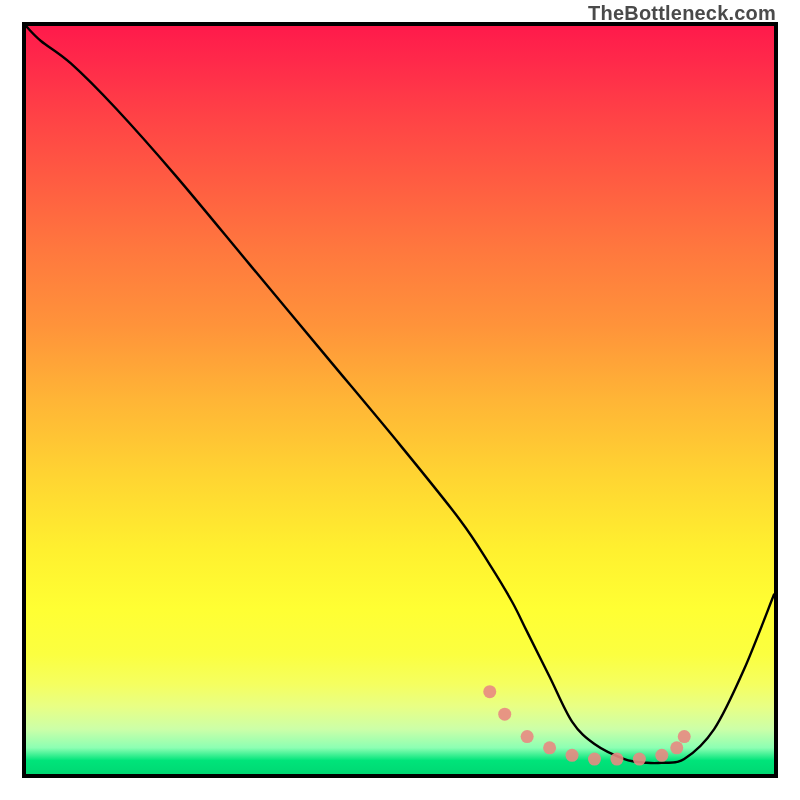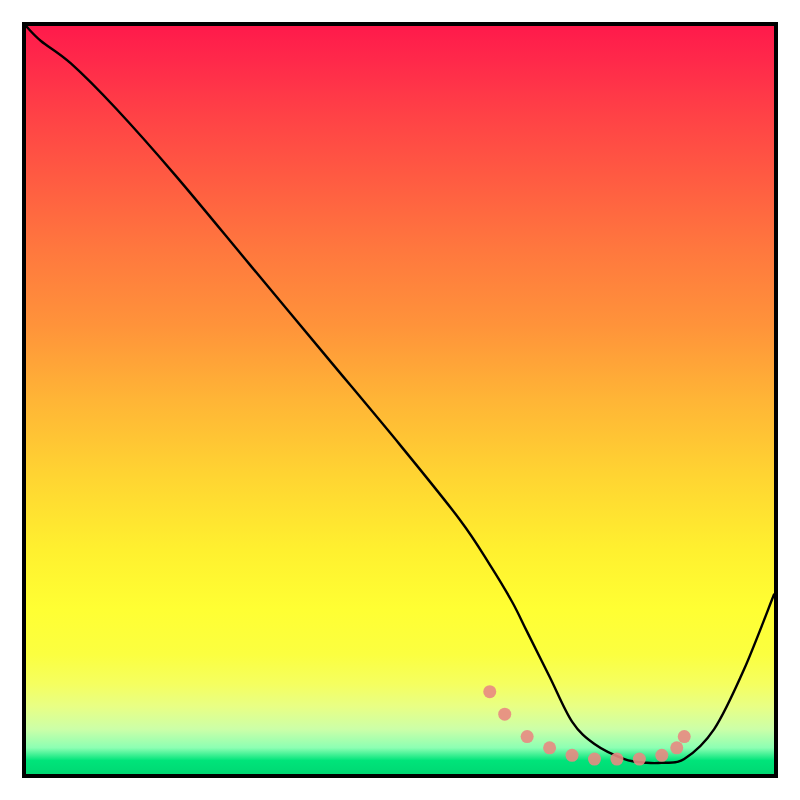--- a/index.html
+++ b/index.html
@@ -67,20 +67,21 @@
     color: #4a4a4a;
     letter-spacing: 0.2px;
     font-family: Arial, Helvetica, sans-serif;
   }
 </style>
 </head>
 <body>
 
 <div class="chart-container">
 
+  <div class="watermark">TheBottleneck.com</div>
 
   <div class="plot-area">
     <div class="gradient-bg"></div>
 
     <svg class="curve-svg" viewBox="0 0 748 748" preserveAspectRatio="none">
       <g>
         <path id="curve-path" fill="none" stroke="#000000" stroke-width="2.4" stroke-linecap="round" stroke-linejoin="round" d="M 0.00 0.00 C 2.49 2.49, 7.48 8.73, 14.96 14.96 C 22.44 21.19, 32.41 26.18, 44.88 37.40 C 57.35 48.62, 72.31 63.58, 89.76 82.28 C 107.21 100.98, 127.16 123.42, 149.60 149.60 C 172.04 175.78, 199.47 209.44, 224.40 239.36 C 249.33 269.28, 274.27 299.20, 299.20 329.12 C 324.13 359.04, 351.56 391.45, 374.00 418.88 C 396.44 446.31, 418.88 473.73, 433.84 493.68 C 448.80 513.63, 455.03 524.85, 463.76 538.56 C 472.49 552.27, 479.97 564.74, 486.20 575.96 C 492.43 587.18, 494.93 593.41, 501.16 605.88 C 507.39 618.35, 516.12 635.80, 523.60 650.76 C 531.08 665.72, 538.56 684.42, 546.04 695.64 C 553.52 706.86, 559.75 711.85, 568.48 718.08 C 577.21 724.31, 589.67 729.92, 598.40 733.04 C 607.13 736.16, 614.61 736.16, 620.84 736.78 C 627.07 737.40, 629.57 737.40, 635.80 736.78 C 642.03 736.16, 649.51 738.65, 658.24 733.04 C 666.97 727.43, 678.19 718.08, 688.16 703.12 C 698.13 688.16, 708.11 665.72, 718.08 643.28 C 728.05 620.84, 743.01 580.95, 748.00 568.48"></path>
       </g>
       <g id="marker-group">
           <circle cx="463.76" cy="665.72" r="6.5" fill="#e88a82" fill-opacity="0.9"></circle>

